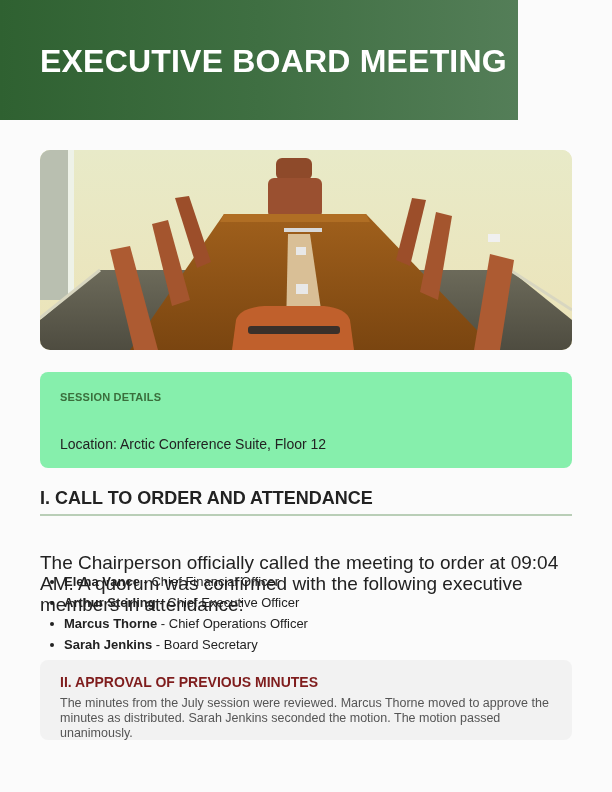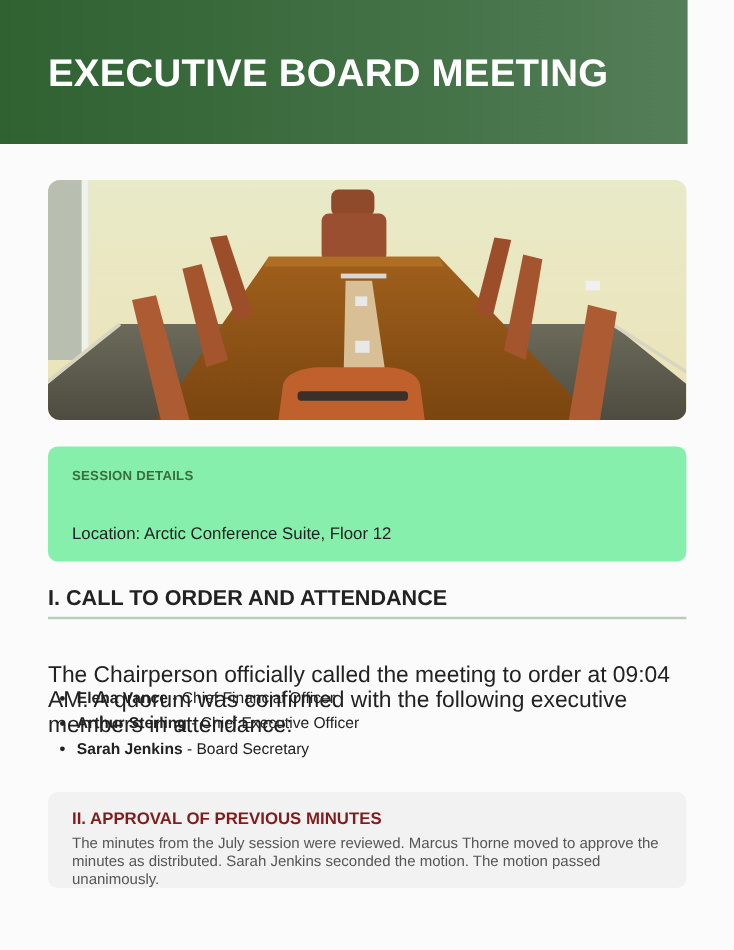--- a/index.html
+++ b/index.html
@@ -4,21 +4,21 @@
 <style>
   * { box-sizing: border-box; margin: 0; padding: 0; }
   html, body { width: 612px; height: 792px; overflow: hidden; }
   body {
     background: #fbfbfb;
     font-family: "Liberation Sans", sans-serif;
     color: #222;
     position: relative;
   }
   .header {
-    position: absolute; left: 0; top: 0; width: 573px; height: 120px;
+    position: absolute; left: 0; top: 0; width: 518px; height: 120px;
     background: linear-gradient(90deg, #2f6131 0%, #3f6f42 50%, #547e58 100%);
   }
   .header h1 {
     position: absolute; left: 40px; top: 42px;
     font-size: 32px; font-weight: bold; color: #ffffff; letter-spacing: 0.2px;
     line-height: 38px;
   }
   .header .sub {
     position: absolute; left: 40px; top: 84px;
     font-size: 14px; color: #ffffff; line-height: 16px;
@@ -138,19 +138,20 @@
   <div class="line2">Location: Arctic Conference Suite, Floor 12</div>
 </div>
 
 <div class="sec1-title">I. CALL TO ORDER AND ATTENDANCE</div>
 <div class="sec1-rule"></div>
 <div class="sec1-body">The Chairperson officially called the meeting to order at 09:04 AM. A quorum was confirmed with the following executive members in attendance:</div>
 
 <ul class="attendees">
   <li><b>Elena Vance</b><span> - Chief Financial Officer</span></li>
   <li><b>Arthur Sterling</b><span> - Chief Executive Officer</span></li>
+  <li><b>Marcus Thorne</b><span> - Chief Operations Officer</span></li>
   <li><b>Sarah Jenkins</b><span> - Board Secretary</span></li>
 </ul>
 
 <div class="sec2">
   <h2>II. APPROVAL OF PREVIOUS MINUTES</h2>
   <p>The minutes from the July session were reviewed. Marcus Thorne moved to approve the minutes as distributed. Sarah Jenkins seconded the motion. The motion passed unanimously.</p>
 </div>
 
 </body></html>

